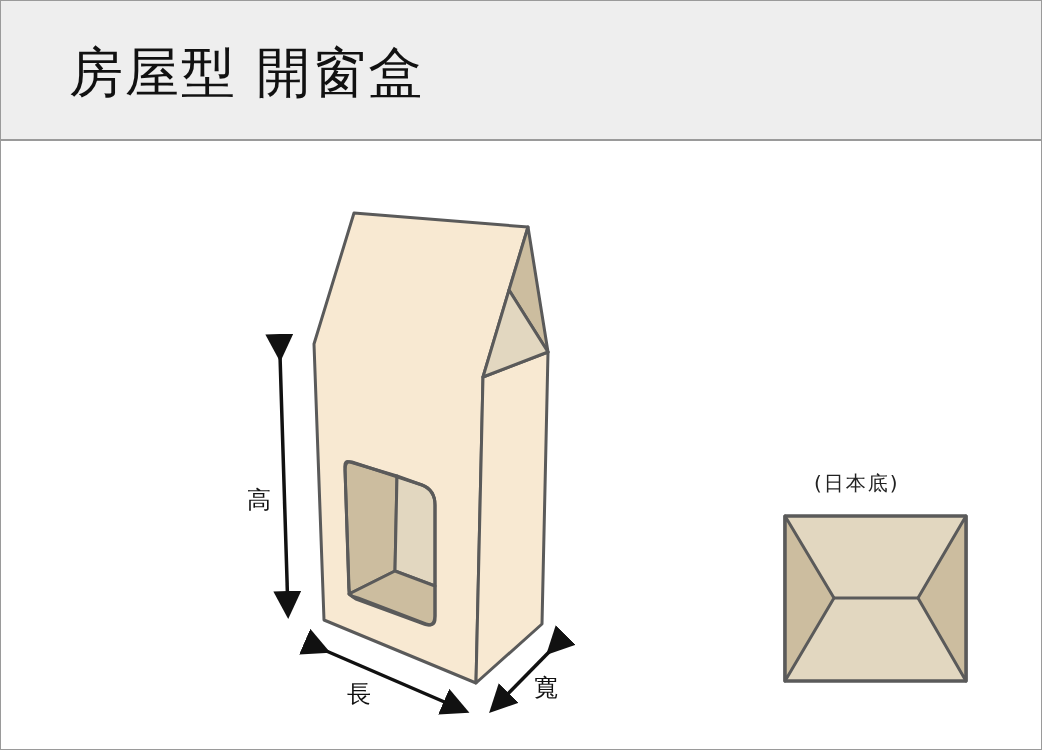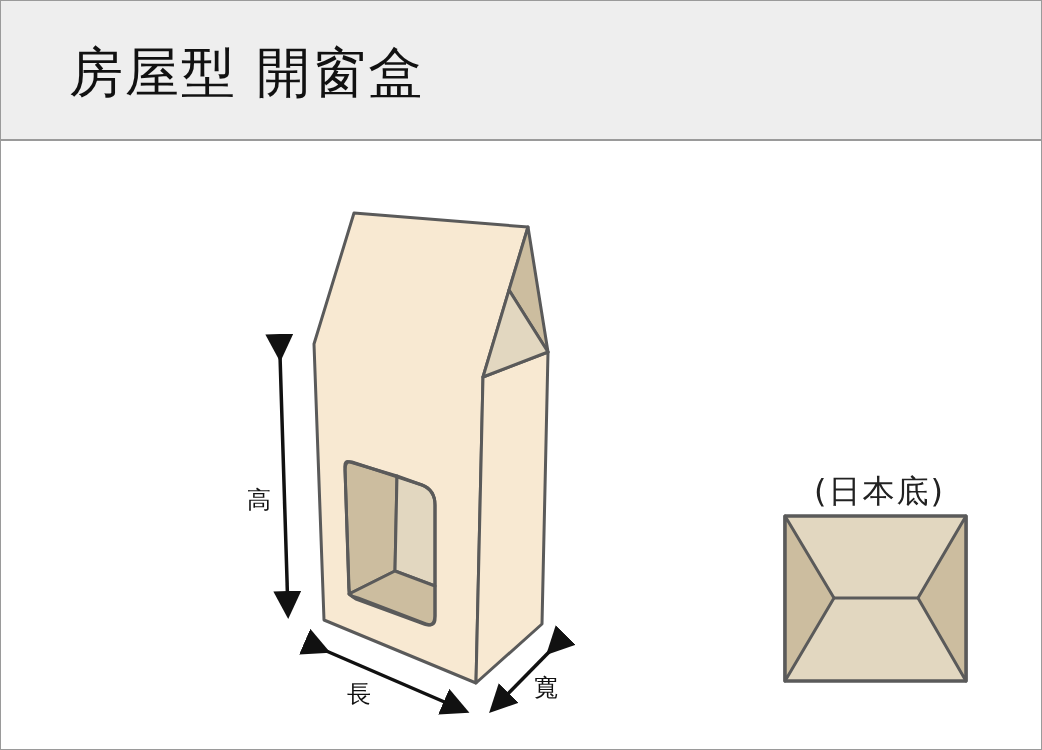--- a/index.html
+++ b/index.html
@@ -2,21 +2,21 @@
 <html><head>
 <meta charset="utf-8">
 <style>
   html, body { margin:0; padding:0; background:#ffffff; }
   body { width:1042px; height:750px; position:relative; overflow:hidden; font-family:"DejaVu Sans", sans-serif; }
   .frame { position:absolute; left:0; top:0; width:1040px; height:748px; border:1px solid #9a9a9a; }
   .header { position:absolute; left:1px; top:1px; width:1040px; height:138px; background:#eeeeee; border-bottom:2px solid #9a9a9a;text-align:center; }
   .title { position:absolute; left:68px; top:40px; font-size:54px; line-height:64px; color:#111; letter-spacing:2px; font-family:"DejaVu Sans", sans-serif; }
   svg.art { position:absolute; left:0; top:0; }
   .lbl { position:absolute; font-family:"DejaVu Serif", serif; color:#111; font-size:24px; }
-  .sub { position:absolute; left:814px; top:470px; font-size:32px; color:#222; font-family:"DejaVu Sans", sans-serif; letter-spacing:2px; }
+  .sub { position:absolute; left:814px; top:470px; font-size:20px; color:#222; font-family:"DejaVu Sans", sans-serif; letter-spacing:2px; }
 </style>
 </head>
 <body>
 
 <div class="frame"></div>
 <div class="header">
   <div class="title">房屋型 開窗盒</div>
 </div>
 
 <svg class="art" width="1042" height="750" viewBox="0 0 1042 750">

